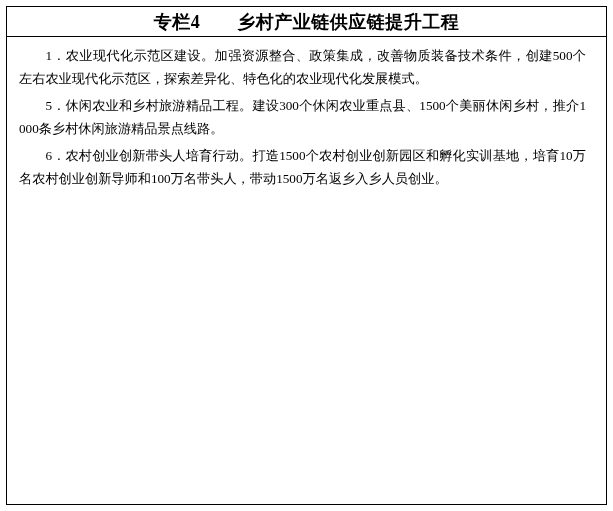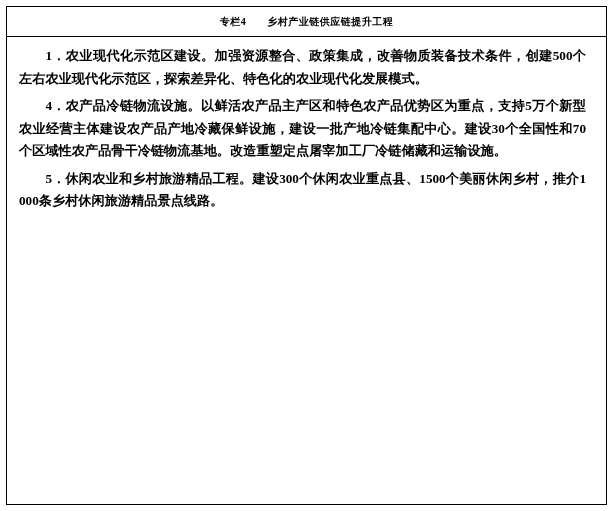--- a/index.html
+++ b/index.html
@@ -33,49 +33,48 @@
     height: 30px;
     border-bottom: 1px solid #000000;
     display: flex;
     align-items: center;
     justify-content: center;
     box-sizing: border-box;
   }
   .title {
     font-family: "Liberation Serif", "DejaVu Serif", serif;
     font-weight: bold;
-    font-size: 10px;
+    font-size: 18px;
     letter-spacing: 0.5px;
     white-space: pre;
   }
   .body {
     padding: 8px 12px 4px 12px;
     box-sizing: border-box;
   }
   .para {
     font-size: 13.2px;
     line-height: 22.5px;
     text-align: justify;
     text-justify: inter-ideograph;
     margin: 0 8px 5px 0;
     text-indent: 2em;
     word-break: break-all;
-    font-weight: bold;
   }
 </style>
 </head>
 <body>
 
 <div class="page">
   <div class="box">
 
     <div class="title-row">
       <div class="title">专栏4　　乡村产业链供应链提升工程</div>
     </div>
 
     <div class="body">
       <p class="para">1．农业现代化示范区建设。加强资源整合、政策集成，改善物质装备技术条件，创建500个左右农业现代化示范区，探索差异化、特色化的农业现代化发展模式。</p>
-      <p class="para">4．农产品冷链物流设施。以鲜活农产品主产区和特色农产品优势区为重点，支持5万个新型农业经营主体建设农产品产地冷藏保鲜设施，建设一批产地冷链集配中心。建设30个全国性和70个区域性农产品骨干冷链物流基地。改造重塑定点屠宰加工厂冷链储藏和运输设施。</p>
       <p class="para">5．休闲农业和乡村旅游精品工程。建设300个休闲农业重点县、1500个美丽休闲乡村，推介1000条乡村休闲旅游精品景点线路。</p>
+      <p class="para">6．农村创业创新带头人培育行动。打造1500个农村创业创新园区和孵化实训基地，培育10万名农村创业创新导师和100万名带头人，带动1500万名返乡入乡人员创业。</p>
     </div>
 
   </div>
 </div>
 
 </body></html>

